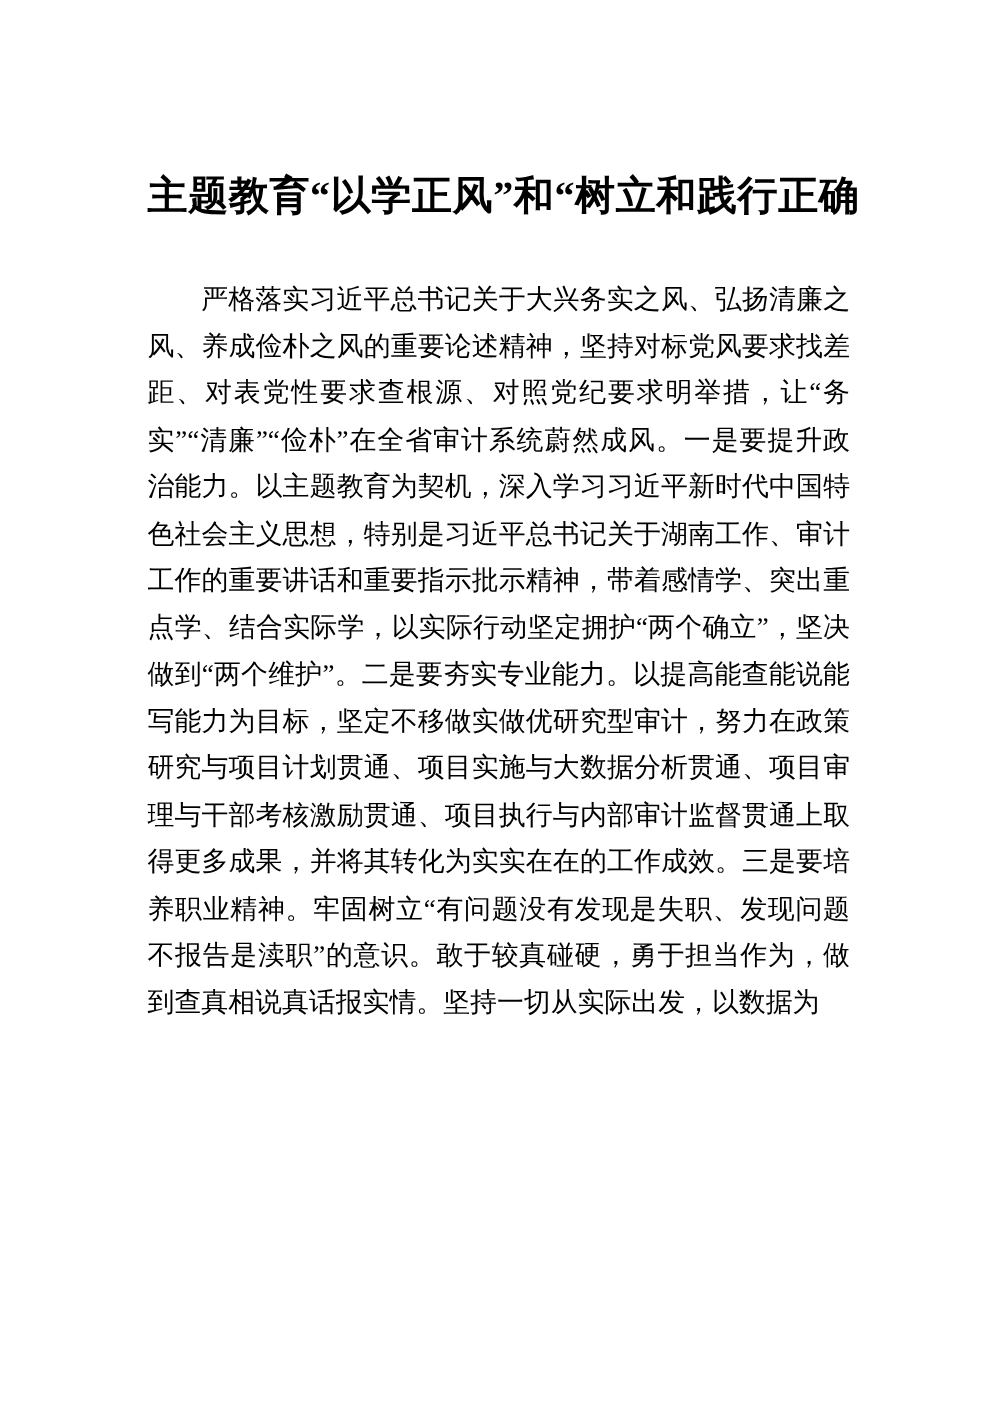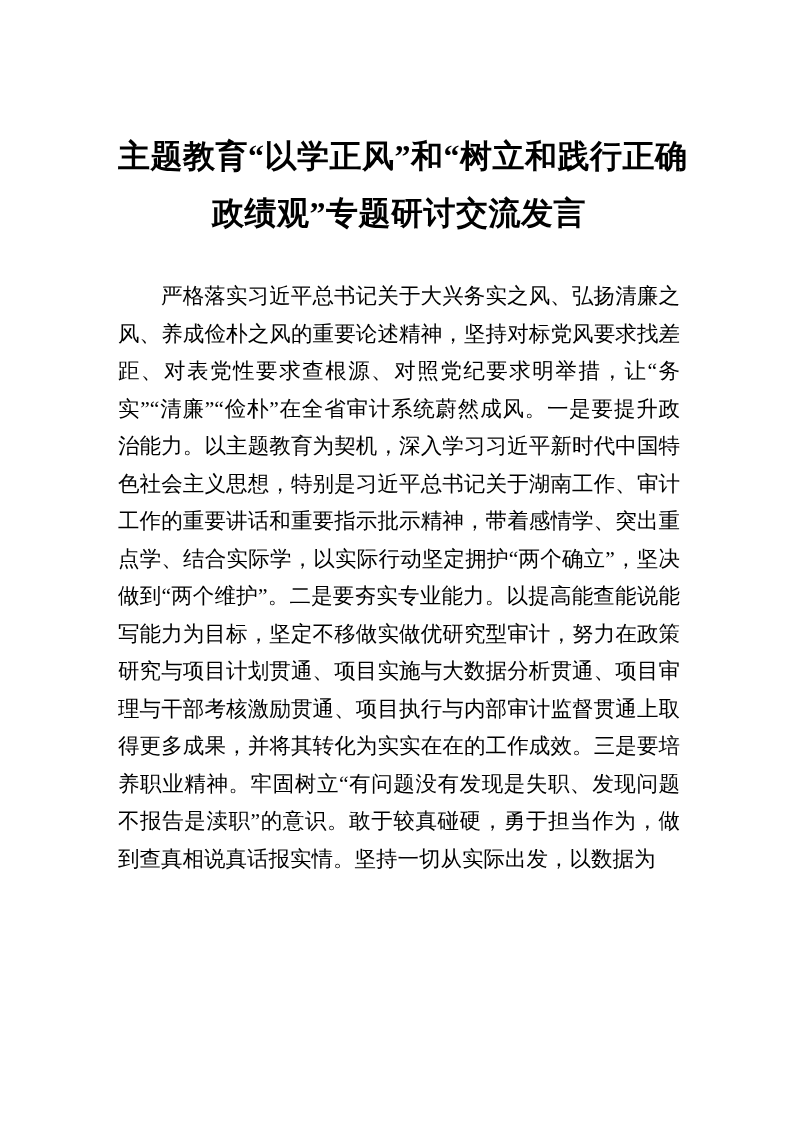--- a/index.html
+++ b/index.html
@@ -44,20 +44,19 @@
     text-indent: 2em;
   }
 </style>
 </head>
 <body>
 
 <div class="page">
 
   <h1 class="doc-title">
     <span class="title-line">主题教育“以学正风”和“树立和践行正确</span>
-    <span class="title-line">政绩观”专题研讨交流发言</span>
   </h1>
 
   <div class="doc-body">
     <p>严格落实习近平总书记关于大兴务实之风、弘扬清廉之风、养成俭朴之风的重要论述精神，坚持对标党风要求找差距、对表党性要求查根源、对照党纪要求明举措，让“务实”“清廉”“俭朴”在全省审计系统蔚然成风。一是要提升政治能力。以主题教育为契机，深入学习习近平新时代中国特色社会主义思想，特别是习近平总书记关于湖南工作、审计工作的重要讲话和重要指示批示精神，带着感情学、突出重点学、结合实际学，以实际行动坚定拥护“两个确立”，坚决做到“两个维护”。二是要夯实专业能力。以提高能查能说能写能力为目标，坚定不移做实做优研究型审计，努力在政策研究与项目计划贯通、项目实施与大数据分析贯通、项目审理与干部考核激励贯通、项目执行与内部审计监督贯通上取得更多成果，并将其转化为实实在在的工作成效。三是要培养职业精神。牢固树立“有问题没有发现是失职、发现问题不报告是渎职”的意识。敢于较真碰硬，勇于担当作为，做到查真相说真话报实情。坚持一切从实际出发，以数据为</p>
   </div>
 
 </div>
 
 </body></html>

